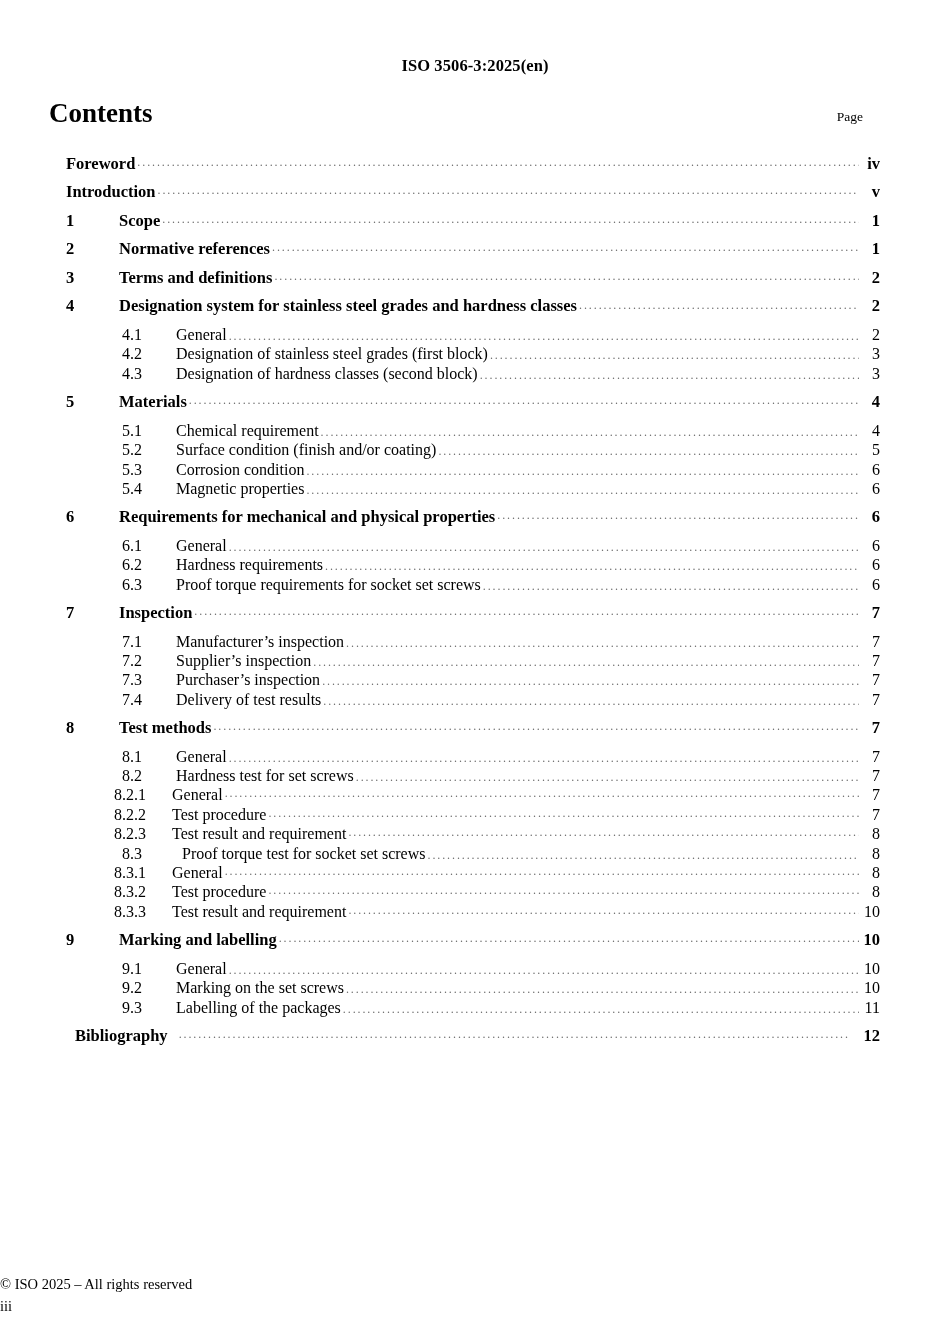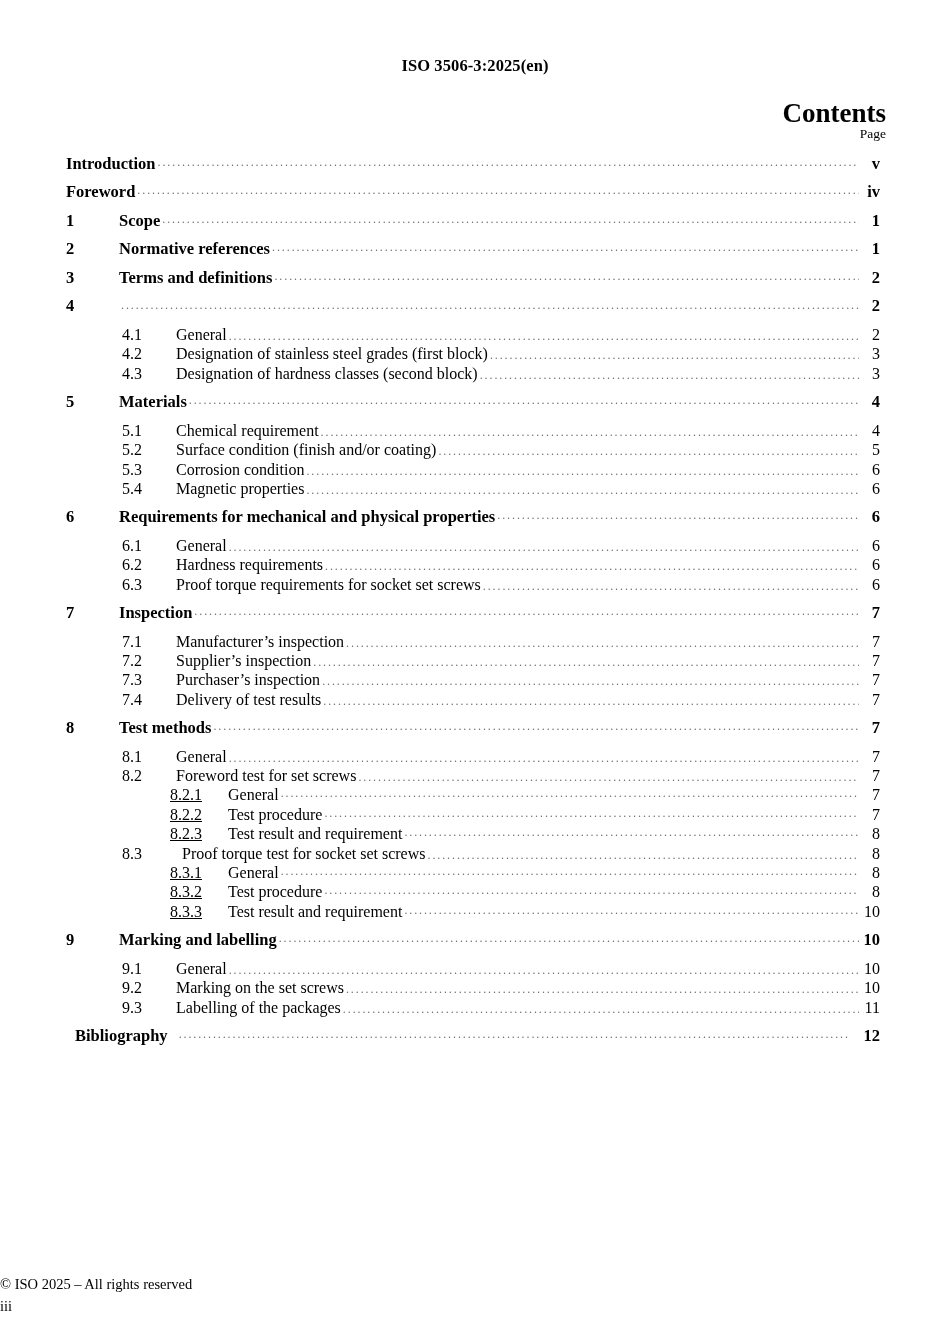--- a/index.html
+++ b/index.html
@@ -26,26 +26,25 @@
     text-align: center;
     font-weight: bold;
     font-size: 16.5px;
     letter-spacing: 0.1px;
   }
 
   
   .contents-row {
     position: absolute;
     top: 100px;
-    left: 72px;
+    left: 49px;
     width: 814px;
     display: flex;
     align-items: flex-end;
     justify-content: space-between;
-    flex-direction: column;
   }
   .contents-title {
     font-size: 27px;
     font-weight: bold;
     line-height: 1;
   }
   .page-label {
     font-size: 13.5px;
     font-weight: normal;
     line-height: 1;
@@ -78,21 +77,21 @@
 
   
   .toc-entry.group-start { margin-top: 9px; }
 
   .num {
     flex: 0 0 auto;
     text-align: left;
   }
   .toc-entry.lvl1 .num  { width: 53px; }
   .toc-entry.lvl2 .num  { width: 54px; margin-left: 56px; }
-  .toc-entry.lvl3 .num  { width: 58px; margin-left: 104px; text-decoration: underline; }
+  .toc-entry.lvl3 .num  { width: 58px; margin-left: 48px; }
   .toc-entry.front .num,
   .toc-entry.back  .num { width: 0; }
 
   .title {
     flex: 0 0 auto;
   }
   .toc-entry.lvl2 .title.pad { padding-left: 6px; margin-top: 32px; }
 
   .leader {
     flex: 1 1 auto;
@@ -145,29 +144,29 @@
   <div class="doc-header">ISO 3506-3:2025(en)</div>
 
   <div class="contents-row">
     <div class="contents-title">Contents</div>
     <div class="page-label">Page</div>
   </div>
 
   <div class="toc" id="toc">
       <div class="toc-entry front">
         <span class="num"></span>
-        <span class="title">Introduction</span>
-        <span class="leader"></span>
-        <span class="pg">v</span>
+        <span class="title">Foreword</span>
+        <span class="leader"></span>
+        <span class="pg">iv</span>
       </div>
       <div class="toc-entry front">
         <span class="num"></span>
-        <span class="title">Foreword</span>
-        <span class="leader"></span>
-        <span class="pg">iv</span>
+        <span class="title">Introduction</span>
+        <span class="leader"></span>
+        <span class="pg">v</span>
       </div>
       <div class="toc-entry lvl1">
         <span class="num">1</span>
         <span class="title">Scope</span>
         <span class="leader"></span>
         <span class="pg">1</span>
       </div>
       <div class="toc-entry lvl1">
         <span class="num">2</span>
         <span class="title">Normative references</span>
@@ -175,20 +174,21 @@
         <span class="pg">1</span>
       </div>
       <div class="toc-entry lvl1">
         <span class="num">3</span>
         <span class="title">Terms and definitions</span>
         <span class="leader"></span>
         <span class="pg">2</span>
       </div>
       <div class="toc-entry lvl1">
         <span class="num">4</span>
+        <span class="title">Designation system for stainless steel grades and hardness classes</span>
         <span class="leader"></span>
         <span class="pg">2</span>
       </div>
       <div class="toc-entry lvl2">
         <span class="num">4.1</span>
         <span class="title">General</span>
         <span class="leader"></span>
         <span class="pg">2</span>
       </div>
       <div class="toc-entry lvl2">
@@ -294,21 +294,21 @@
         <span class="pg">7</span>
       </div>
       <div class="toc-entry lvl2">
         <span class="num">8.1</span>
         <span class="title">General</span>
         <span class="leader"></span>
         <span class="pg">7</span>
       </div>
       <div class="toc-entry lvl2">
         <span class="num">8.2</span>
-        <span class="title">Foreword test for set screws</span>
+        <span class="title">Hardness test for set screws</span>
         <span class="leader"></span>
         <span class="pg">7</span>
       </div>
       <div class="toc-entry lvl3">
         <span class="num">8.2.1</span>
         <span class="title">General</span>
         <span class="leader"></span>
         <span class="pg">7</span>
       </div>
       <div class="toc-entry lvl3">

